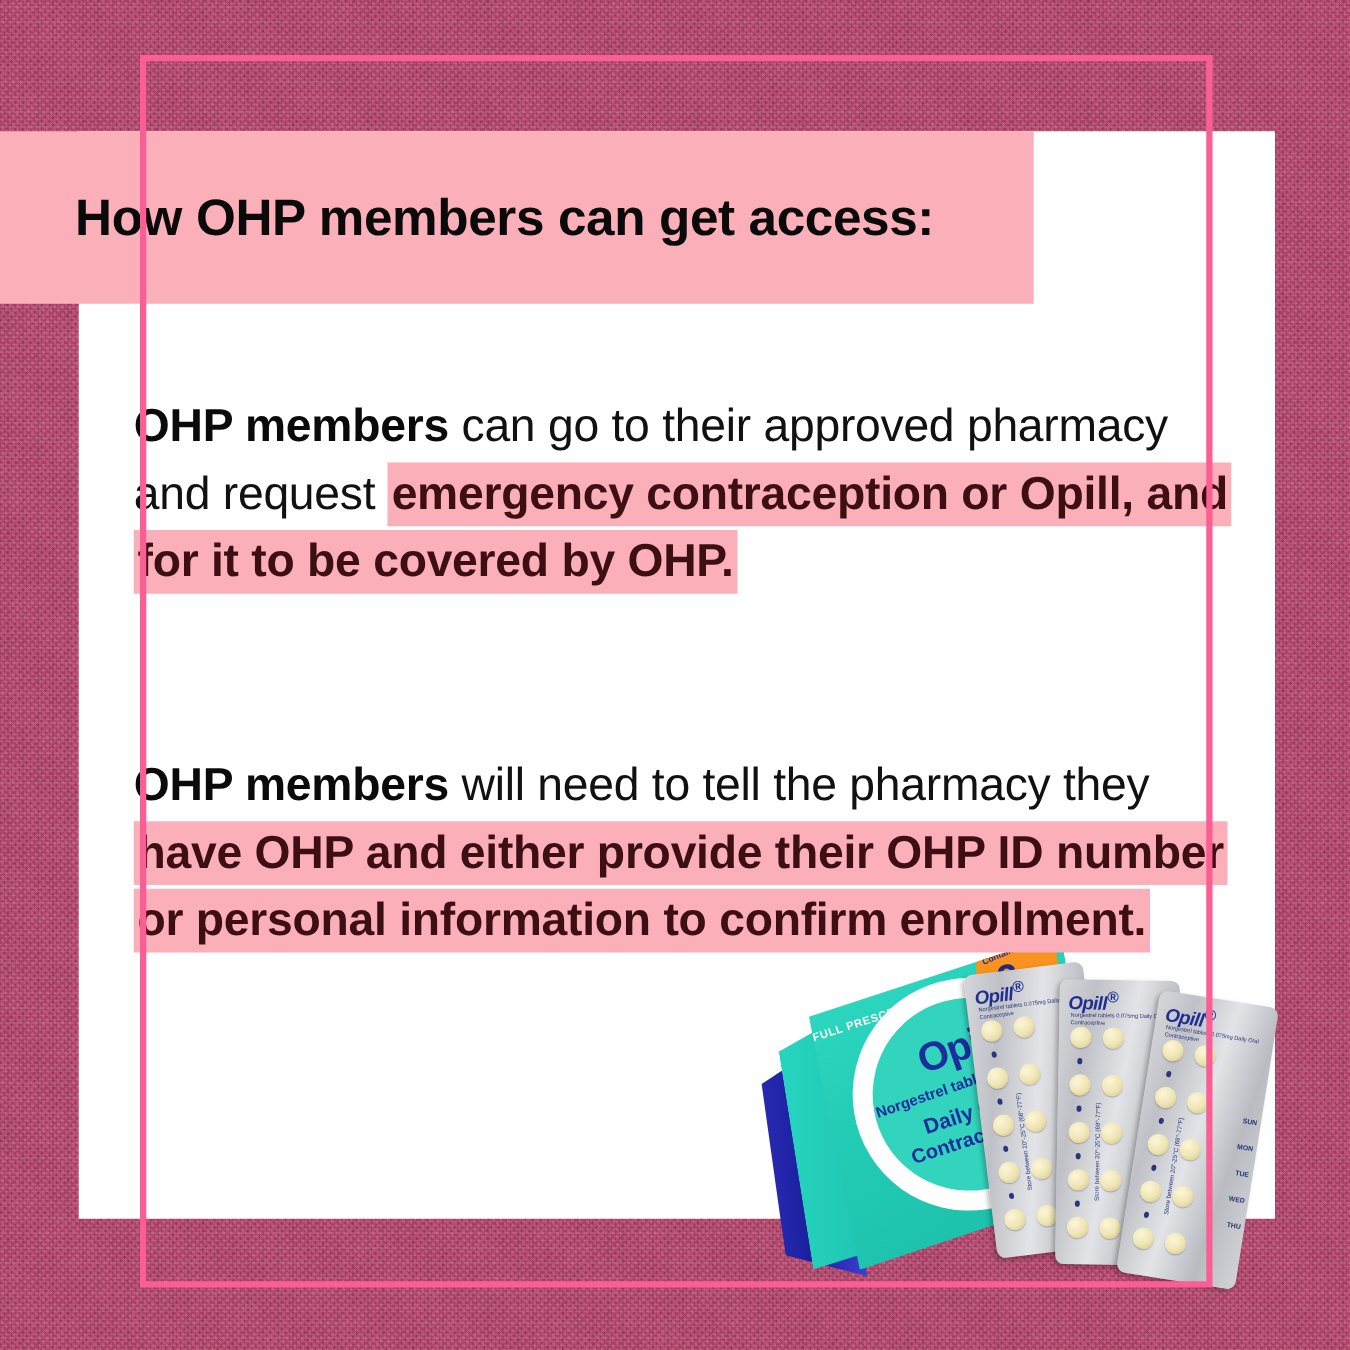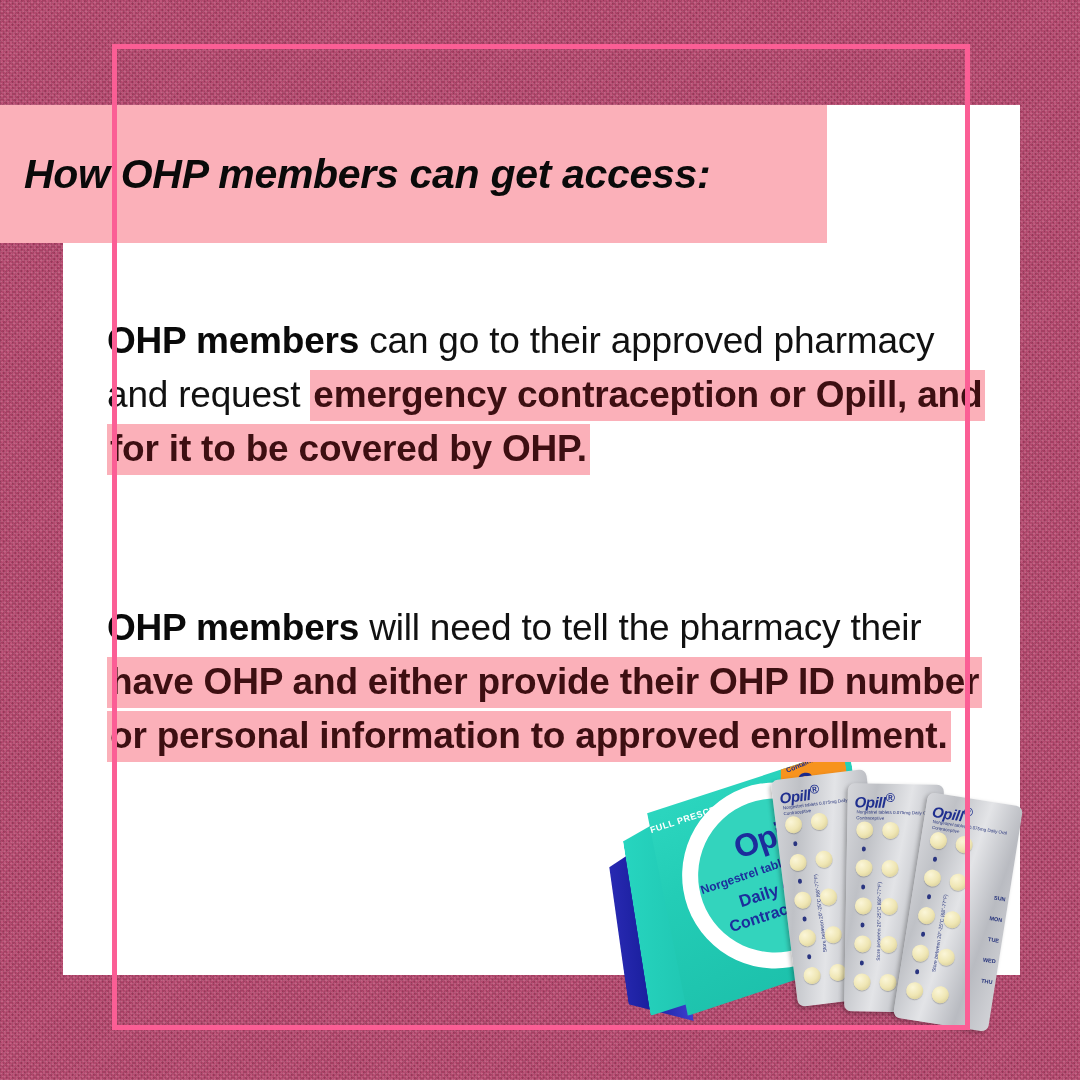--- a/index.html
+++ b/index.html
@@ -60,28 +60,27 @@
     left: 0;
     top: 105px;
     width: 827px;
     height: 138px;
     background: #fbb0b9;
     display: flex;
     align-items: center;
   }
   .title-text {
     margin: 0;
-    padding-left: 24px;
+    padding-left: 60px;
     font-size: 41px;
     font-weight: bold;
     letter-spacing: -0.3px;
     color: #0a0a0a;
     line-height: 1;
     white-space: nowrap;
-    font-style: italic;
   }
 
   
   .body-block {
     position: absolute;
     left: 107px;
     top: 278px;
     width: 880px;
     margin-top: 36px;
   }
@@ -525,21 +524,21 @@
               <span class="pill"></span>
             </div>
         </div>
       </div>
     </div>
   </div>
 
   <div class="body-block">
     <p class="para"><span class="lead">OHP members</span><span> can go to their approved pharmacy and request </span><span class="hl">emergency contraception or Opill, and for it to be covered by OHP.</span></p>
 
-    <p class="para"><span class="lead">OHP members</span><span> will need to tell the pharmacy their </span><span class="hl">have OHP and either provide their OHP ID number or personal information to approved enrollment.</span></p>
+    <p class="para"><span class="lead">OHP members</span><span> will need to tell the pharmacy they </span><span class="hl">have OHP and either provide their OHP ID number or personal information to confirm enrollment.</span></p>
   </div>
 
   <div class="title-band">
     <h1 class="title-text">How OHP members can get access:</h1>
   </div>
 
   <div class="frame"></div>
 </div>
 
 </body></html>

